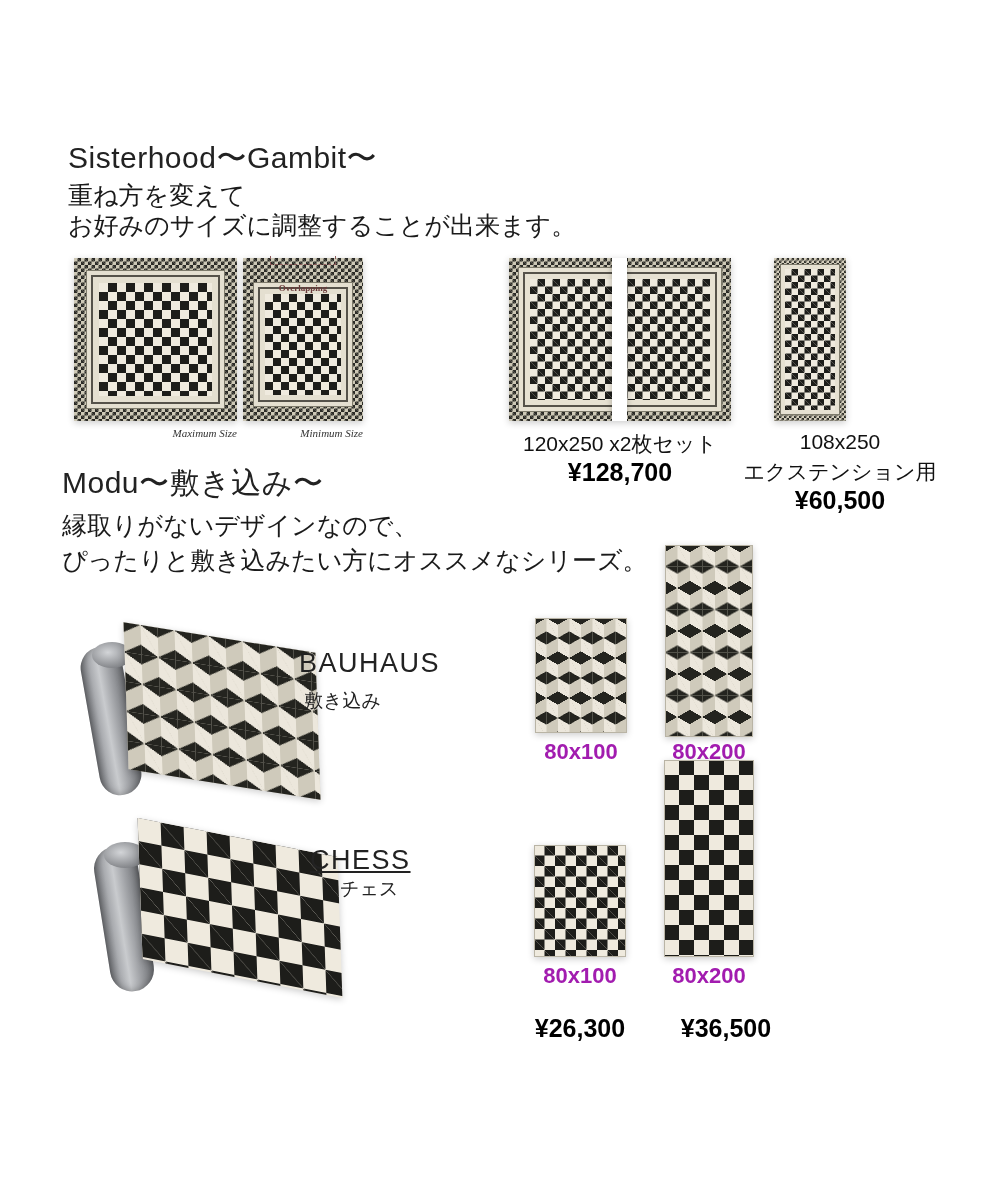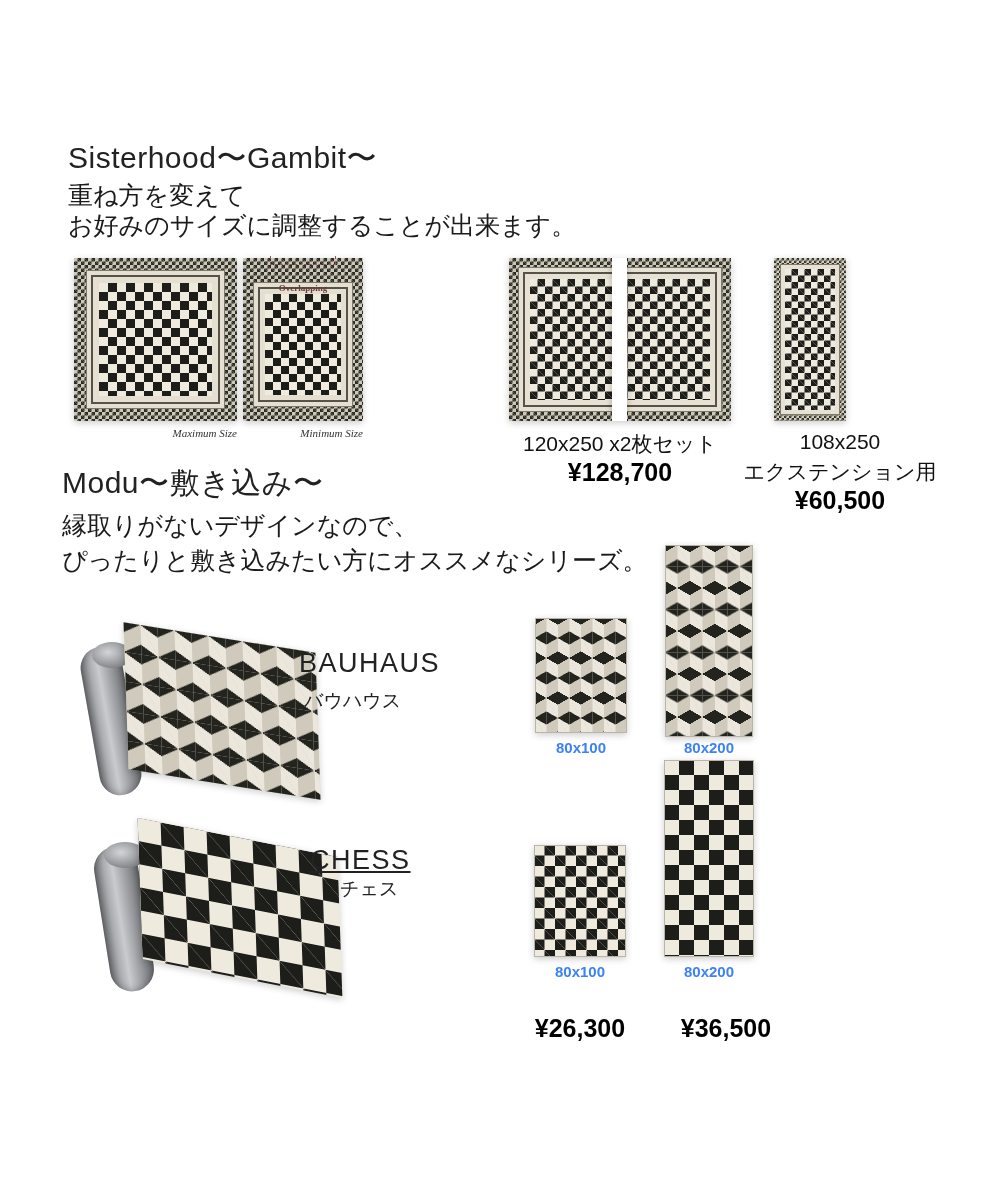--- a/index.html
+++ b/index.html
@@ -37,23 +37,23 @@
     white-space: nowrap;
   }
   .price {
     font-size: 25px;
     font-weight: bold;
     color: #000;
     text-align: center;
     white-space: nowrap;
   }
   .size-label {
-    font-size: 15px;
+    font-size: 22px;
     font-weight: bold;
-    color: #3b82f6;
+    color: #a21caf;
     text-align: center;
     white-space: nowrap;
   }
   .product-name {
     font-size: 27px;
     letter-spacing: 1.5px;
     color: #222;
     white-space: nowrap;
   }
   .product-name-jp {
@@ -184,21 +184,21 @@
 <div class="abs heading-en" style="left:62px; top:463px;">Modu〜敷き込み〜</div>
 <div class="abs body-jp" style="left:62px; top:508px;">縁取りがないデザインなので、</div>
 <div class="abs body-jp" style="left:62px; top:543px;text-align:center;">ぴったりと敷き込みたい方にオススメなシリーズ。</div>
 
 <div class="abs" style="left:86px; top:628px; width:300px; height:180px;">
   <div class="roll-tube" style="left:4px; top:18px; width:42px; height:150px; transform: rotate(-10deg);"></div>
   <div class="roll-cap" style="left:6px; top:14px; width:40px; height:26px;"></div>
   <div class="rug cube shadow-soft" style="left:40px; top:10px; width:192px; height:146px; transform: skewY(11deg) rotate(-2deg); background-size:34px 59px; background-position:0 0, 0 0, 17px 29.5px, 17px 29.5px, 0 0, 17px 29.5px;"></div>
 </div>
 <div class="abs product-name" style="left:299px; top:648px;">BAUHAUS</div>
-<div class="abs product-name-jp" style="left:304px; top:688px;">バウハウス</div>
+<div class="abs product-name-jp" style="left:304px; top:688px;">敷き込み</div>
 
 <div class="rug cube shadow-soft" style="left:535px; top:618px; width:92px; height:115px; background-size:23px 40px; background-position:0 0, 0 0, 11.5px 20px, 11.5px 20px, 0 0, 11.5px 20px;">
   <div class="abs" style="inset:0; border:1px solid #b9b4a5;"></div>
 </div>
 <div class="abs size-label" style="left:525px; top:739px; width:112px;">80x100</div>
 
 <div class="rug cube shadow-soft" style="left:665px; top:545px; width:88px; height:192px; background-size:25px 43px; background-position:0 0, 0 0, 12.5px 21.5px, 12.5px 21.5px, 0 0, 12.5px 21.5px;">
   <div class="abs" style="inset:0; border:1px solid #b9b4a5;"></div>
 </div>
 <div class="abs size-label" style="left:653px; top:739px; width:112px;">80x200</div>

